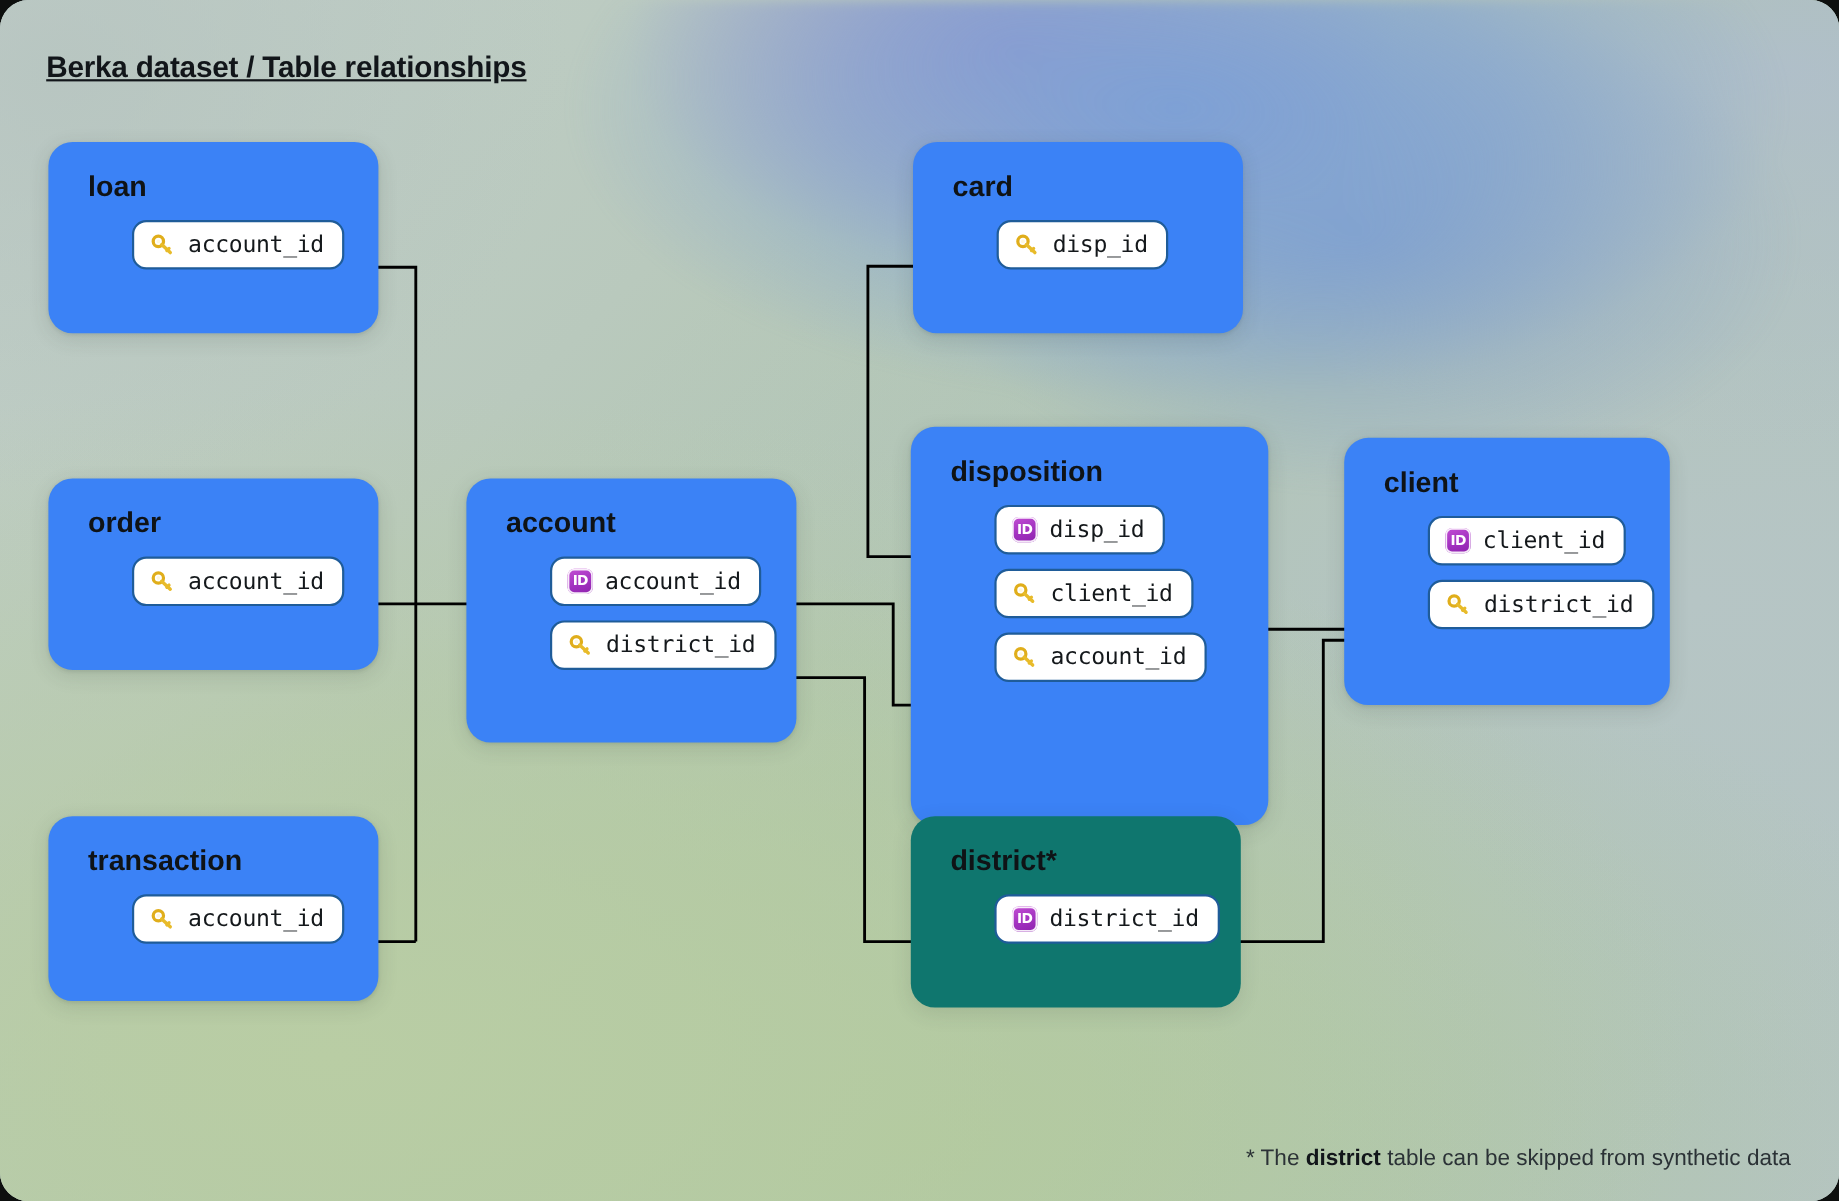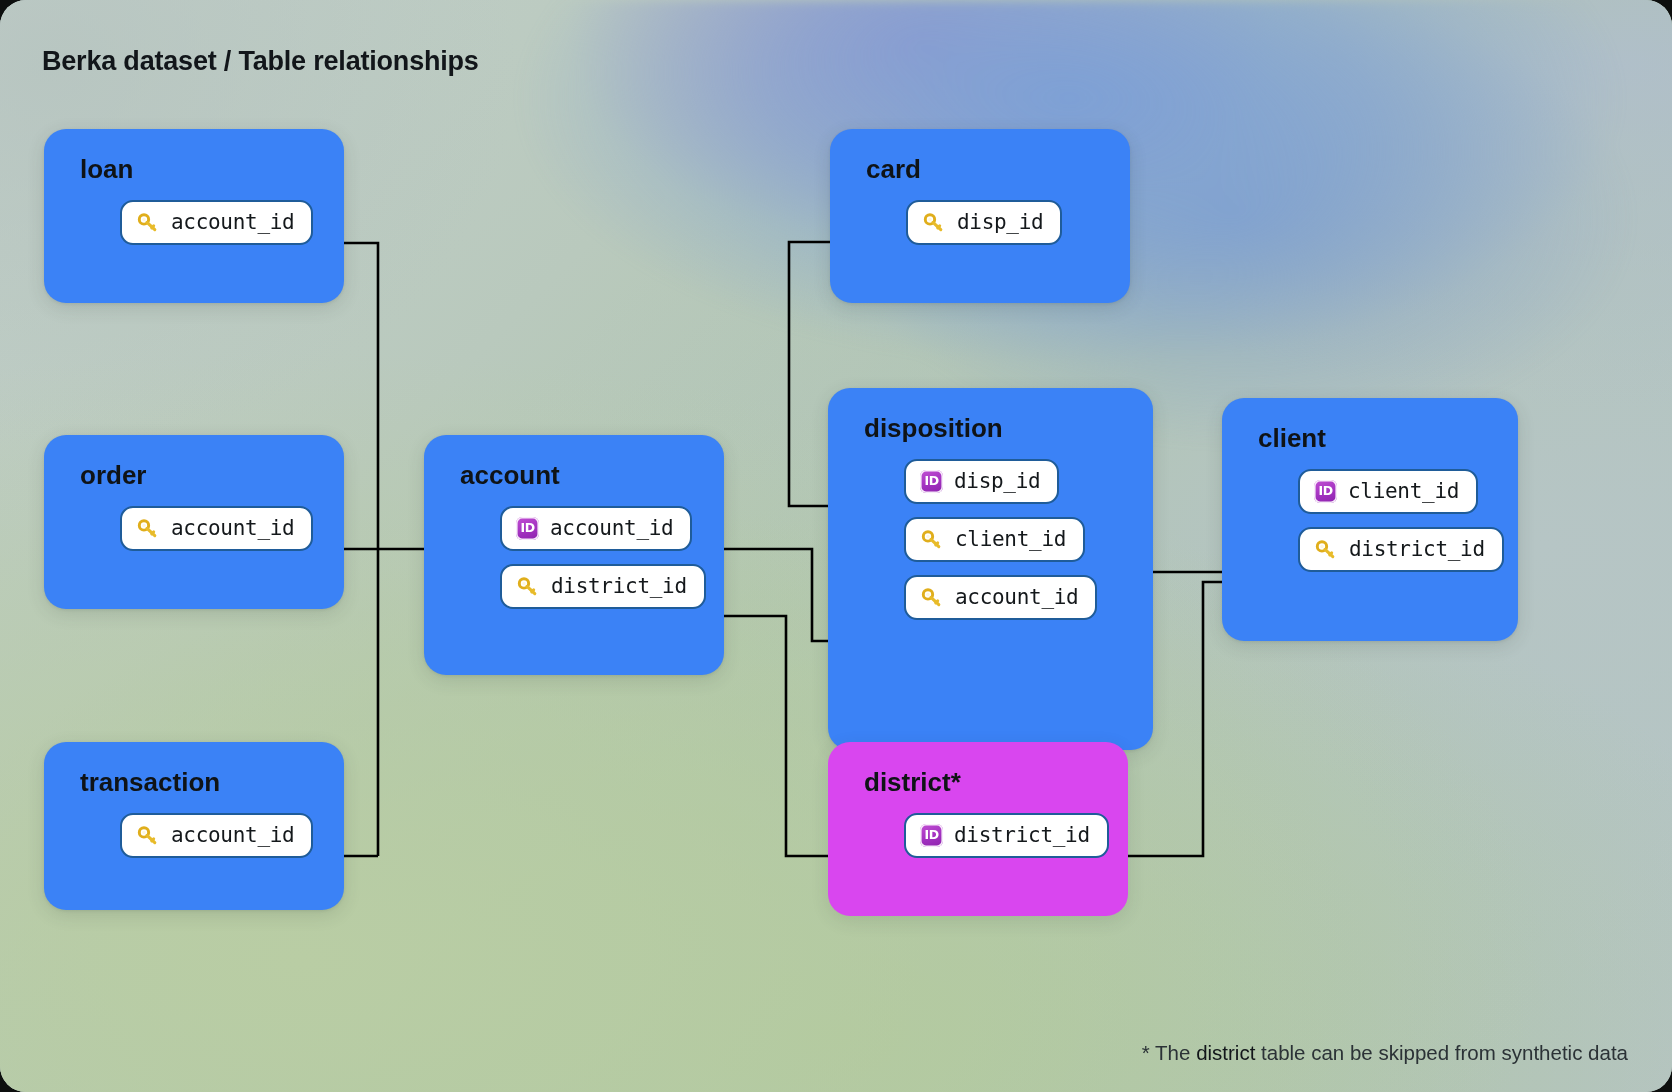--- a/index.html
+++ b/index.html
@@ -50,51 +50,52 @@
   
   #title {
     position: absolute;
     left: 42px;
     top: 46px;
     font-size: 27px;
     font-weight: bold;
     color: #12161a;
     letter-spacing: -0.2px;
     white-space: nowrap;
+    text-decoration: underline;
   }
 
   
   #footnote {
     position: absolute;
     right: 44px;
     bottom: 27px;
     font-size: 20.5px;
     color: #2b3236;
     white-space: nowrap;
   }
-  #footnote b { font-weight: normal; color: #12161a; text-align: center; }
+  #footnote b { font-weight: bold; color: #12161a; text-align: center; }
 
   
   #wires {
     position: absolute;
     inset: 0;
     pointer-events: none;
   }
 
   
   .card {
     position: absolute;
     background: #3b82f6;
     border-radius: 22px;
     box-shadow: 0 5px 18px rgba(40,55,50,0.14), 0 1px 3px rgba(40,55,50,0.10);
     box-sizing: border-box;
     padding: 26px 26px 26px 36px;
   }
   .card.muted {
-    background: #d946ef;
+    background: #0f766e;
     box-shadow: 0 5px 18px rgba(40,55,50,0.12);
   }
   .card-title {
     font-size: 26px;
     font-weight: bold;
     color: #0f1316;
     margin-bottom: 16px;
     line-height: 1.1;
   }
   .fields {

